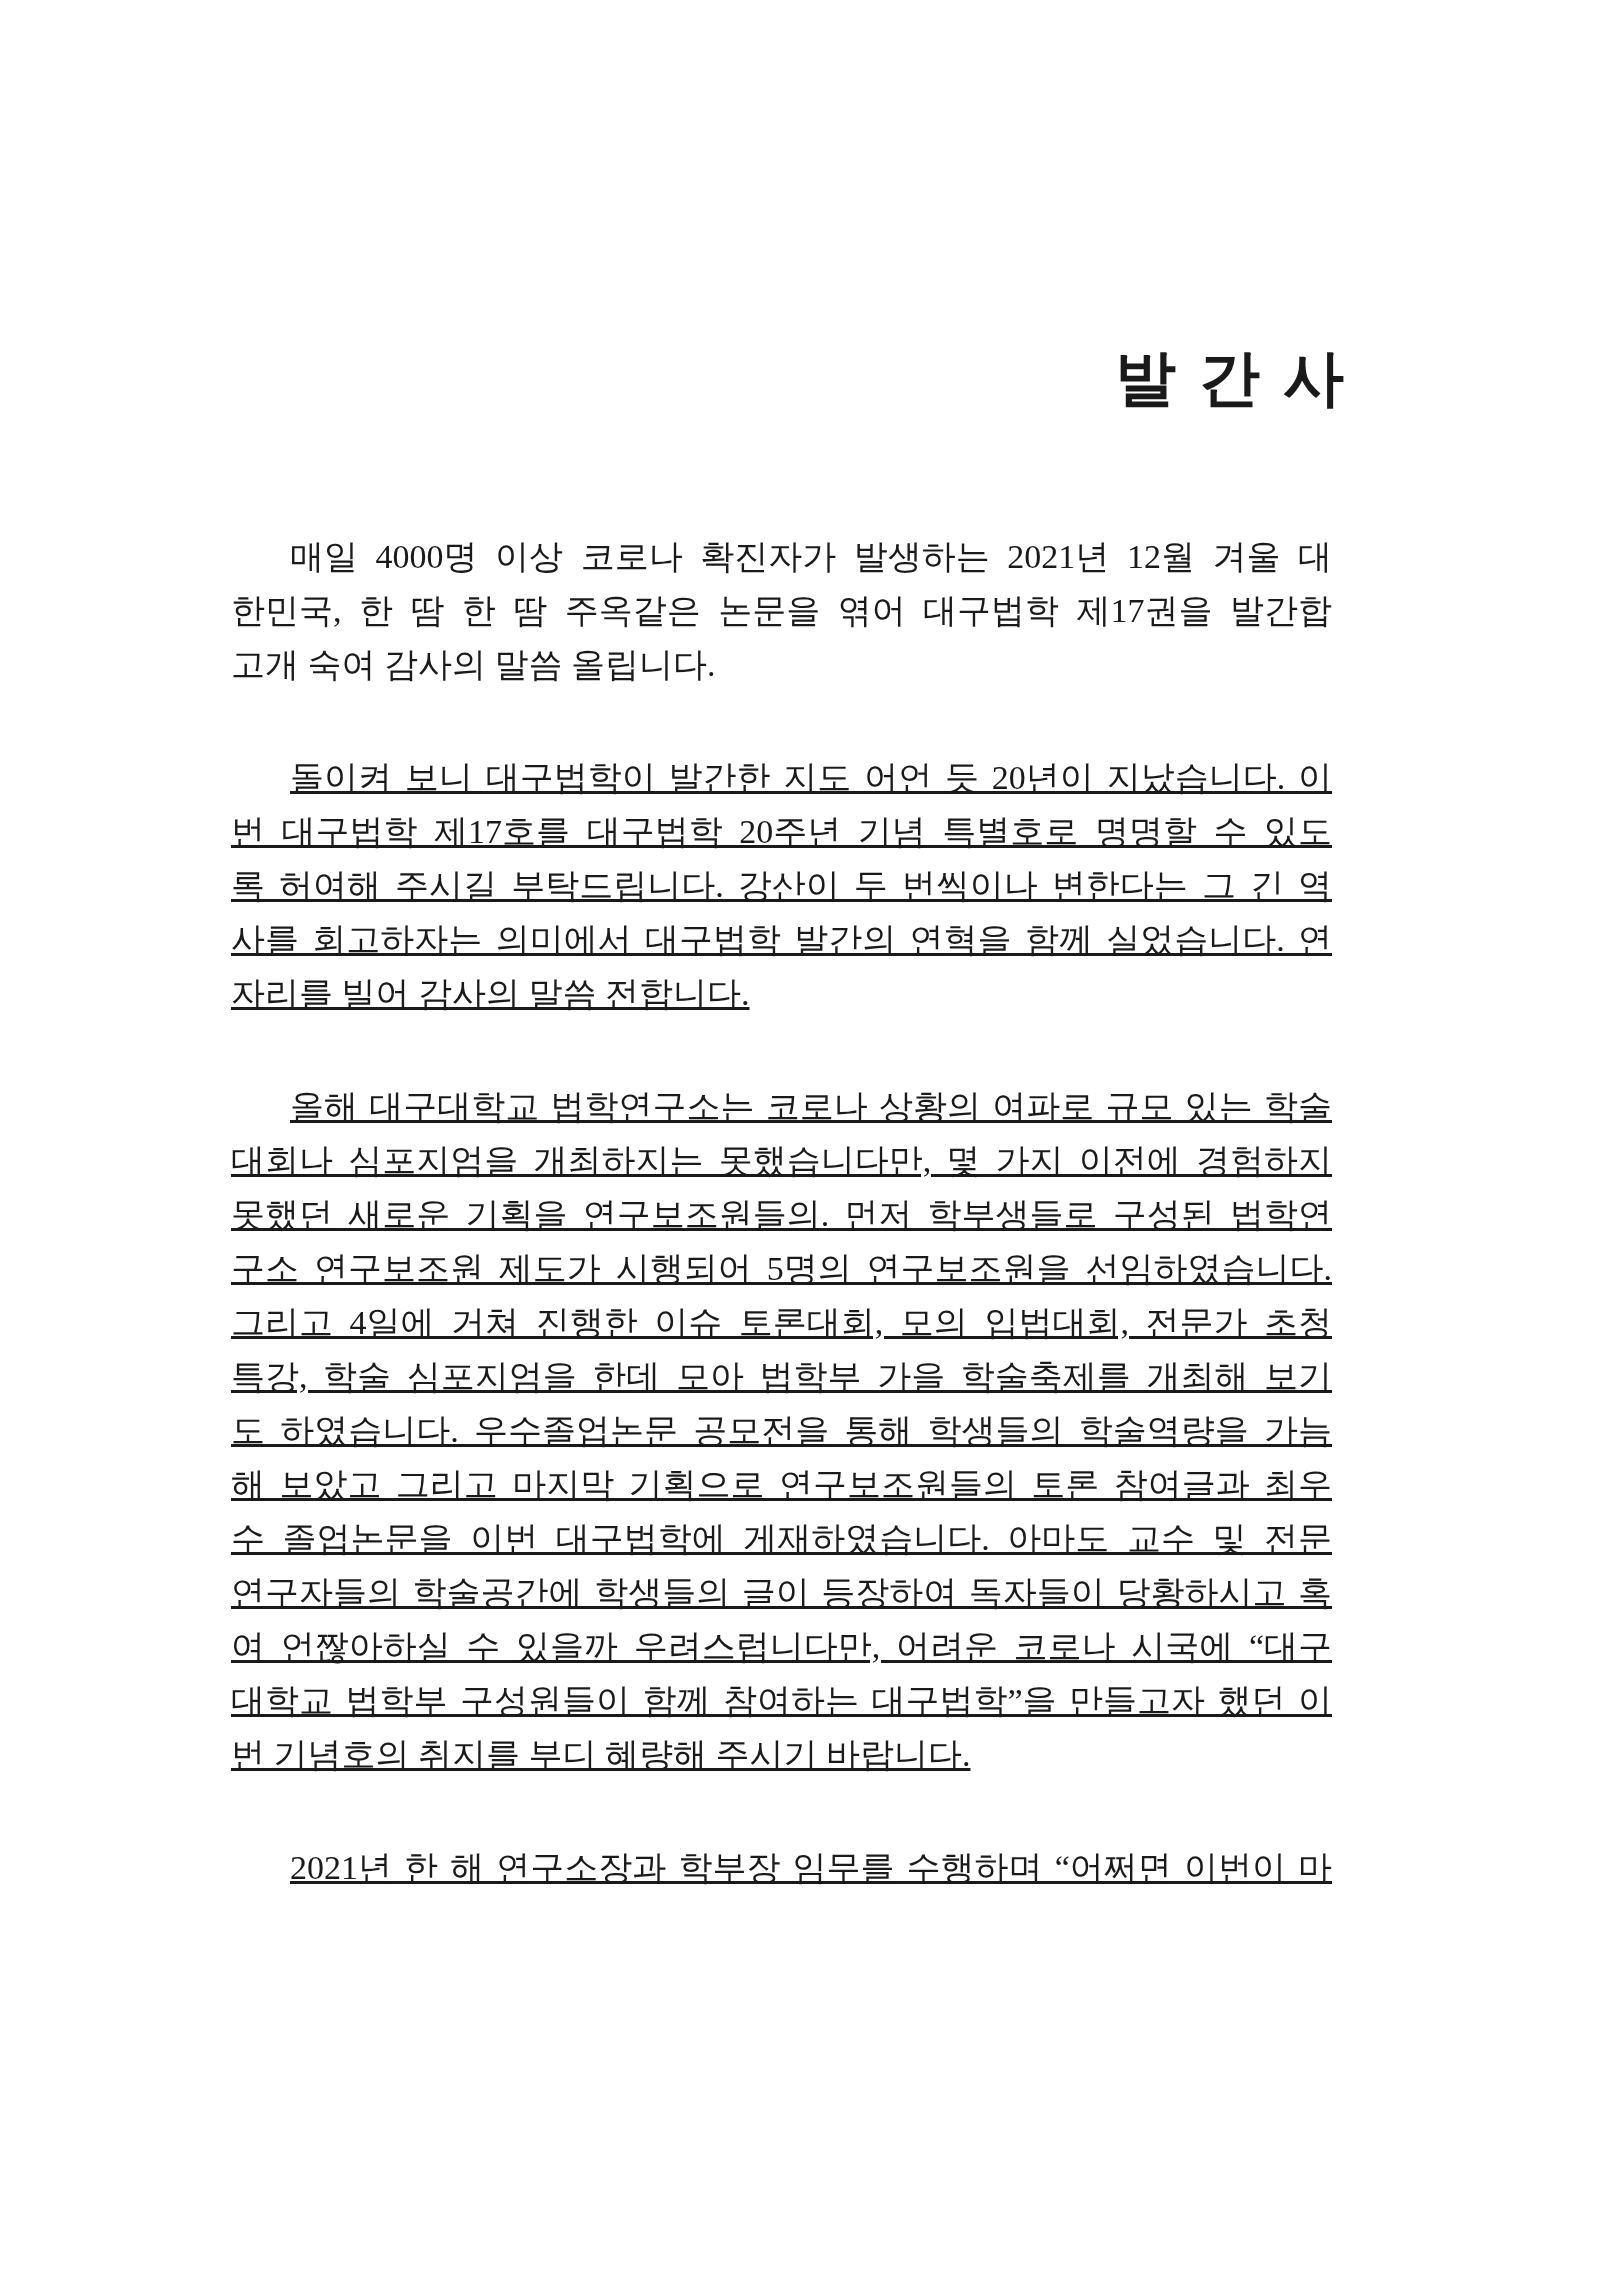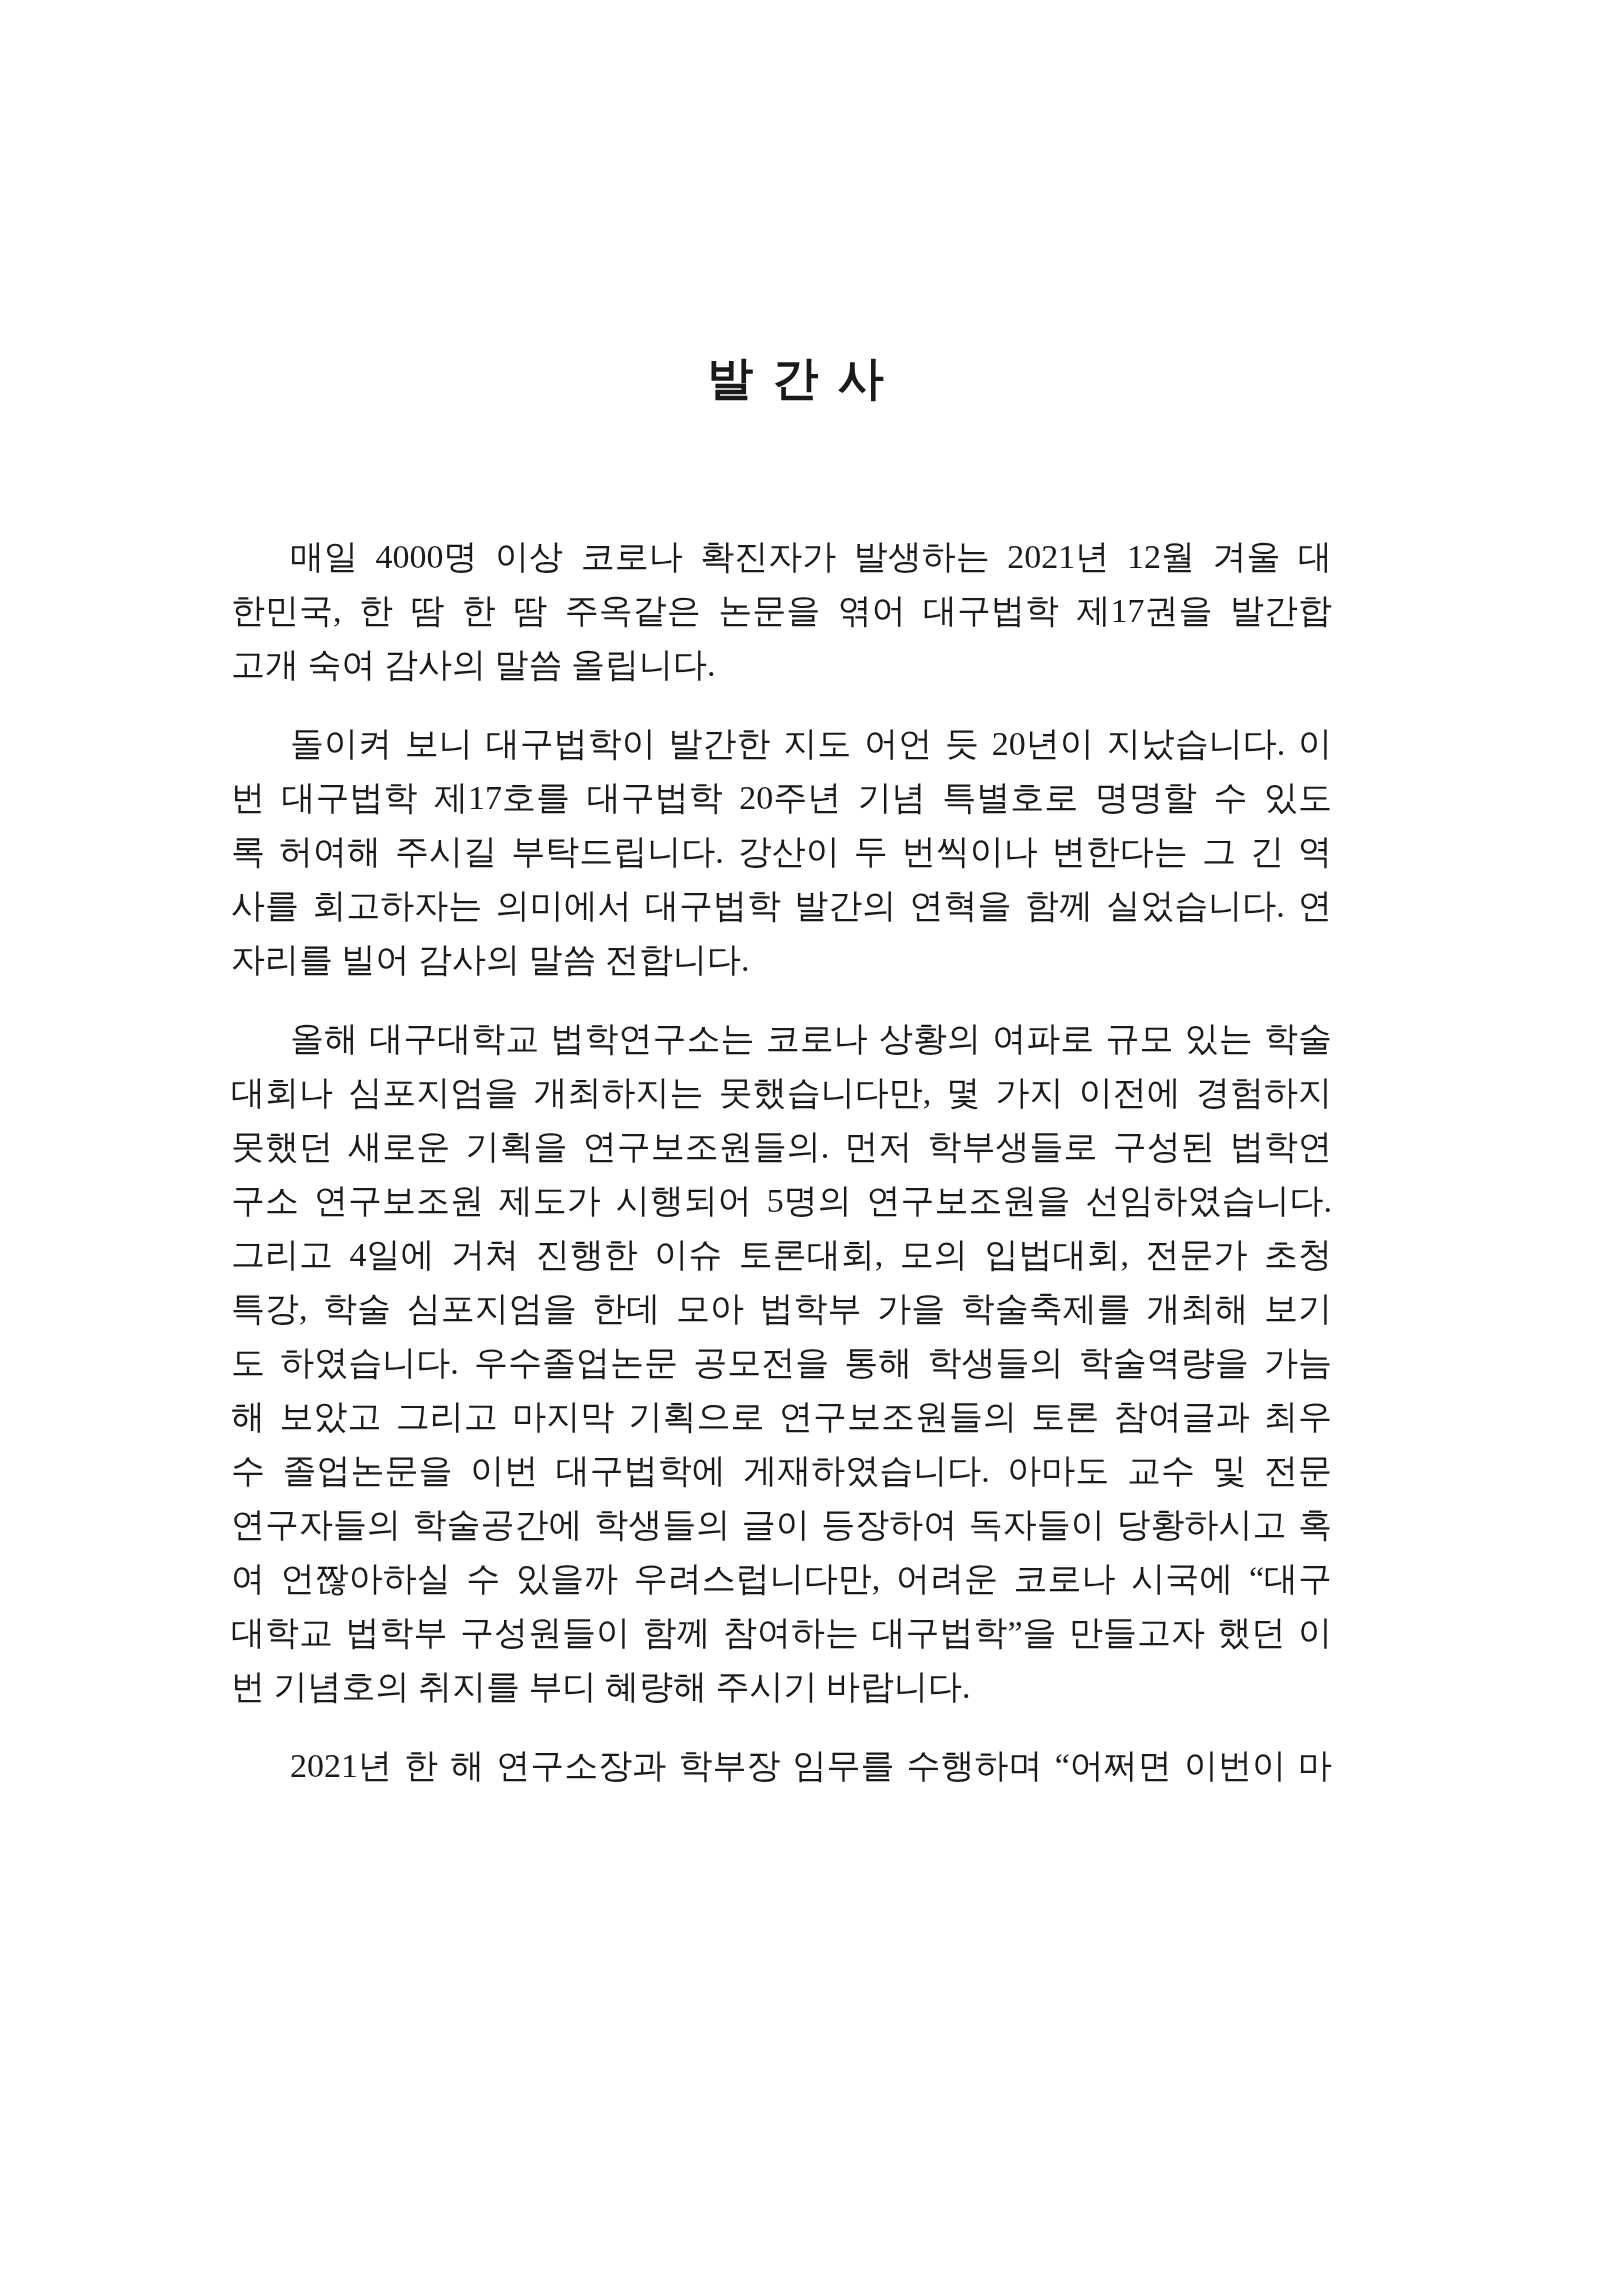--- a/index.html
+++ b/index.html
@@ -15,36 +15,36 @@
     font-family: "Liberation Serif", "DejaVu Serif", serif;
     color: #1a1a1a;
     overflow: hidden;
   }
   .title {
     position: absolute;
     top: 349px;
     left: 247px;
     width: 1101px;
     margin: 0;
-    text-align: center;
-    font-size: 46px;
+    text-align: right;
+    font-size: 61px;
     line-height: 59px;
     font-weight: 700;
     letter-spacing: 3.9px;
   }
   .doc-body {
     position: absolute;
     top: 530px;
     left: 231px;
     width: 1101px;
     font-size: 34px;
     line-height: 54px;
   }
   .paragraph { margin: 0; }
-  .paragraph + .paragraph { margin-top: 25px; }
+  .paragraph + .paragraph { margin-top: 59px; text-decoration: underline; }
   .line {
     white-space: nowrap;
     text-align: justify;
     text-align-last: justify;
   }
   .line.first { text-indent: 59px; }
   .line.last {
     text-align-last: left;
   }
 </style>

